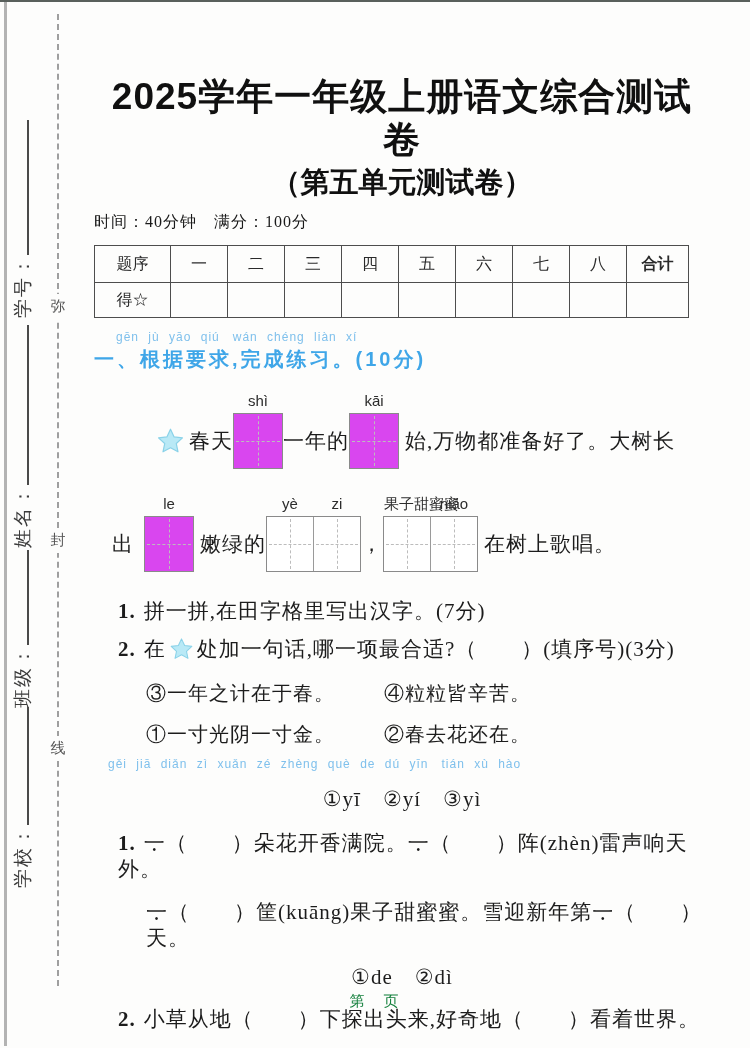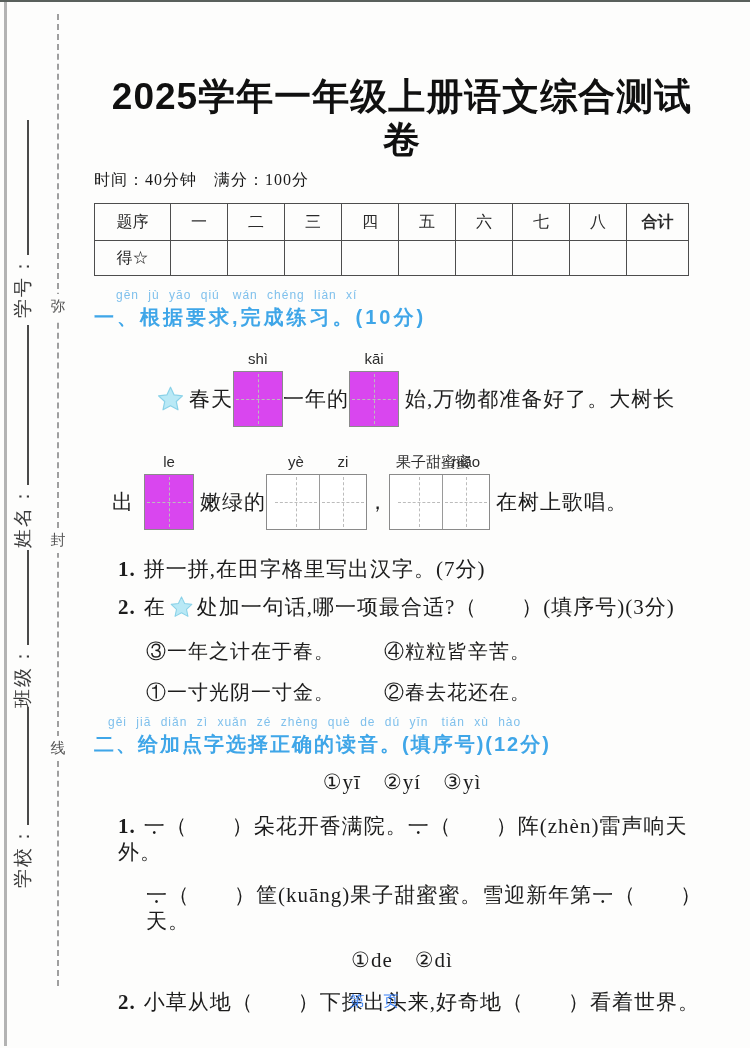--- a/index.html
+++ b/index.html
@@ -41,21 +41,21 @@
   .pl22 { padding-left:22px; } .pl14 { padding-left:14px; }
 
   .flowline { display:flex; align-items:center; font-size:21px; letter-spacing:1px; }
   .line1 { margin-top:42px; height:56px; padding-left:62px; }
   .line2 { margin-top:47px; height:56px; padding-left:18px; }
 
   .tzg { position:relative; display:inline-block; width:48px; height:54px;
     border:1.7px solid #8a8a8a; background:#d946ef; flex:0 0 auto; }
   .tzg::before { content:""; position:absolute; left:50%; top:2px; bottom:2px; border-left:1px dashed #bcbcbc; }
   .tzg::after  { content:""; position:absolute; top:50%; left:2px; right:2px; border-top:1px dashed #bcbcbc; }
-  .tzg2 { position:relative; display:flex; border:1.7px solid #8a8a8a; height:54px; background:#fff; flex:0 0 auto;padding-left:6px; }
+  .tzg2 { position:relative; display:flex; border:1.7px solid #8a8a8a; height:54px; background:#fff; flex:0 0 auto; }
   .tzg2 .cell { position:relative; width:46px; }
   .tzg2 .cell + .cell { border-left:1.3px solid #9a9a9a; }
   .tzg2 .cell::before { content:""; position:absolute; left:50%; top:2px; bottom:2px; border-left:1px dashed #bcbcbc; }
   .tzg2 .cell::after  { content:""; position:absolute; top:50%; left:2px; right:2px; border-top:1px dashed #bcbcbc; }
   .py { position:absolute; top:-22px; left:0; right:0; text-align:center;
     font-family:"Liberation Sans",sans-serif; font-size:15px; letter-spacing:0; color:#2c2c2c; white-space:nowrap; }
 
   .qline { font-size:21px; line-height:26px; letter-spacing:1px; padding-left:24px; }
   .qnum { font-weight:bold; font-family:"Liberation Serif",serif; margin-right:8px; }
   .q1 { margin-top:26px; } .q2 { margin-top:12px; display:flex; align-items:center; }
@@ -68,21 +68,21 @@
   .s2q1a { margin-top:17px; } .s2q1b { margin-top:17px; padding-left:52px; }
   .s2q2 { margin-top:15px; }
 
   .dotchar { position:relative; display:inline-block; }
   .dotchar::after { content:"\2022"; position:absolute; left:50%; transform:translateX(-50%);
     bottom:-0.62em; font-size:0.55em; color:#1a1a1a; }
 
   .star { flex:0 0 auto; }
   .star-inline { vertical-align:middle; margin:0 3px; }
   .footer { position:absolute; top:992px; left:0; width:750px; text-align:center;
-    font-size:15px; color:#3b82f6; letter-spacing:2px; }
+    font-size:15px; color:#15803d; letter-spacing:2px; }
 </style>
 </head>
 <body>
 
 <div class="page">
   <div class="scan-top"></div>
   <div class="scan-left"></div>
 
   <div class="seal-line"></div>
   <div class="seal-char" style="top:294px">弥</div>
@@ -98,20 +98,21 @@
   <div class="sb-field" style="top:708px">
     <span>班级：</span><span class="wline" style="width:95px"></span>
   </div>
   <div class="sb-field" style="top:888px">
     <span>学校：</span><span class="wline" style="width:118px"></span>
   </div>
 
   <div class="main">
 
     <div class="title">2025学年一年级上册语文综合测试卷</div>
+    <div class="subtitle">（第五单元测试卷）</div>
     <div class="info">时间：40分钟　满分：100分</div>
 
     <table class="score">
       <colgroup>
         <col style="width:76px">
           <col style="width:57px">
           <col style="width:57px">
           <col style="width:57px">
           <col style="width:57px">
         <col style="width:57px">
@@ -206,21 +207,20 @@
     </div>
 
     <div class="optrow optrow2">
       <span class="opt1">③一年之计在于春。</span><span>④粒粒皆辛苦。</span>
     </div>
     <div class="optrow optrow1">
       <span class="opt1">①一寸光阴一寸金。</span><span>②春去花还在。</span>
     </div>
 
     <div class="pinyin-line pl14" style="margin-top:8px">gěi jiā diǎn zì xuǎn zé zhèng què de dú yīn　tián xù hào</div>
-    <div class="sec-heading" style="color:#3fa6e8; letter-spacing:2px">二、给加点字选择正确的读音。(填序号)(12分)</div>
 
     <div class="choices choices1">①yī　②yí　③yì</div>
 
     <div class="qline s2q1a">
       <span class="qnum">1.</span><span class="dotchar">一</span><span>（　　）朵花开香满院。</span><span class="dotchar">一</span><span>（　　）阵(zhèn)雷声响天外。</span>
     </div>
     <div class="qline s2q1b">
       <span class="dotchar">一</span><span>（　　）筐(kuāng)果子甜蜜蜜。雪迎新年第</span><span class="dotchar">一</span><span>（　　）天。</span>
     </div>
 

